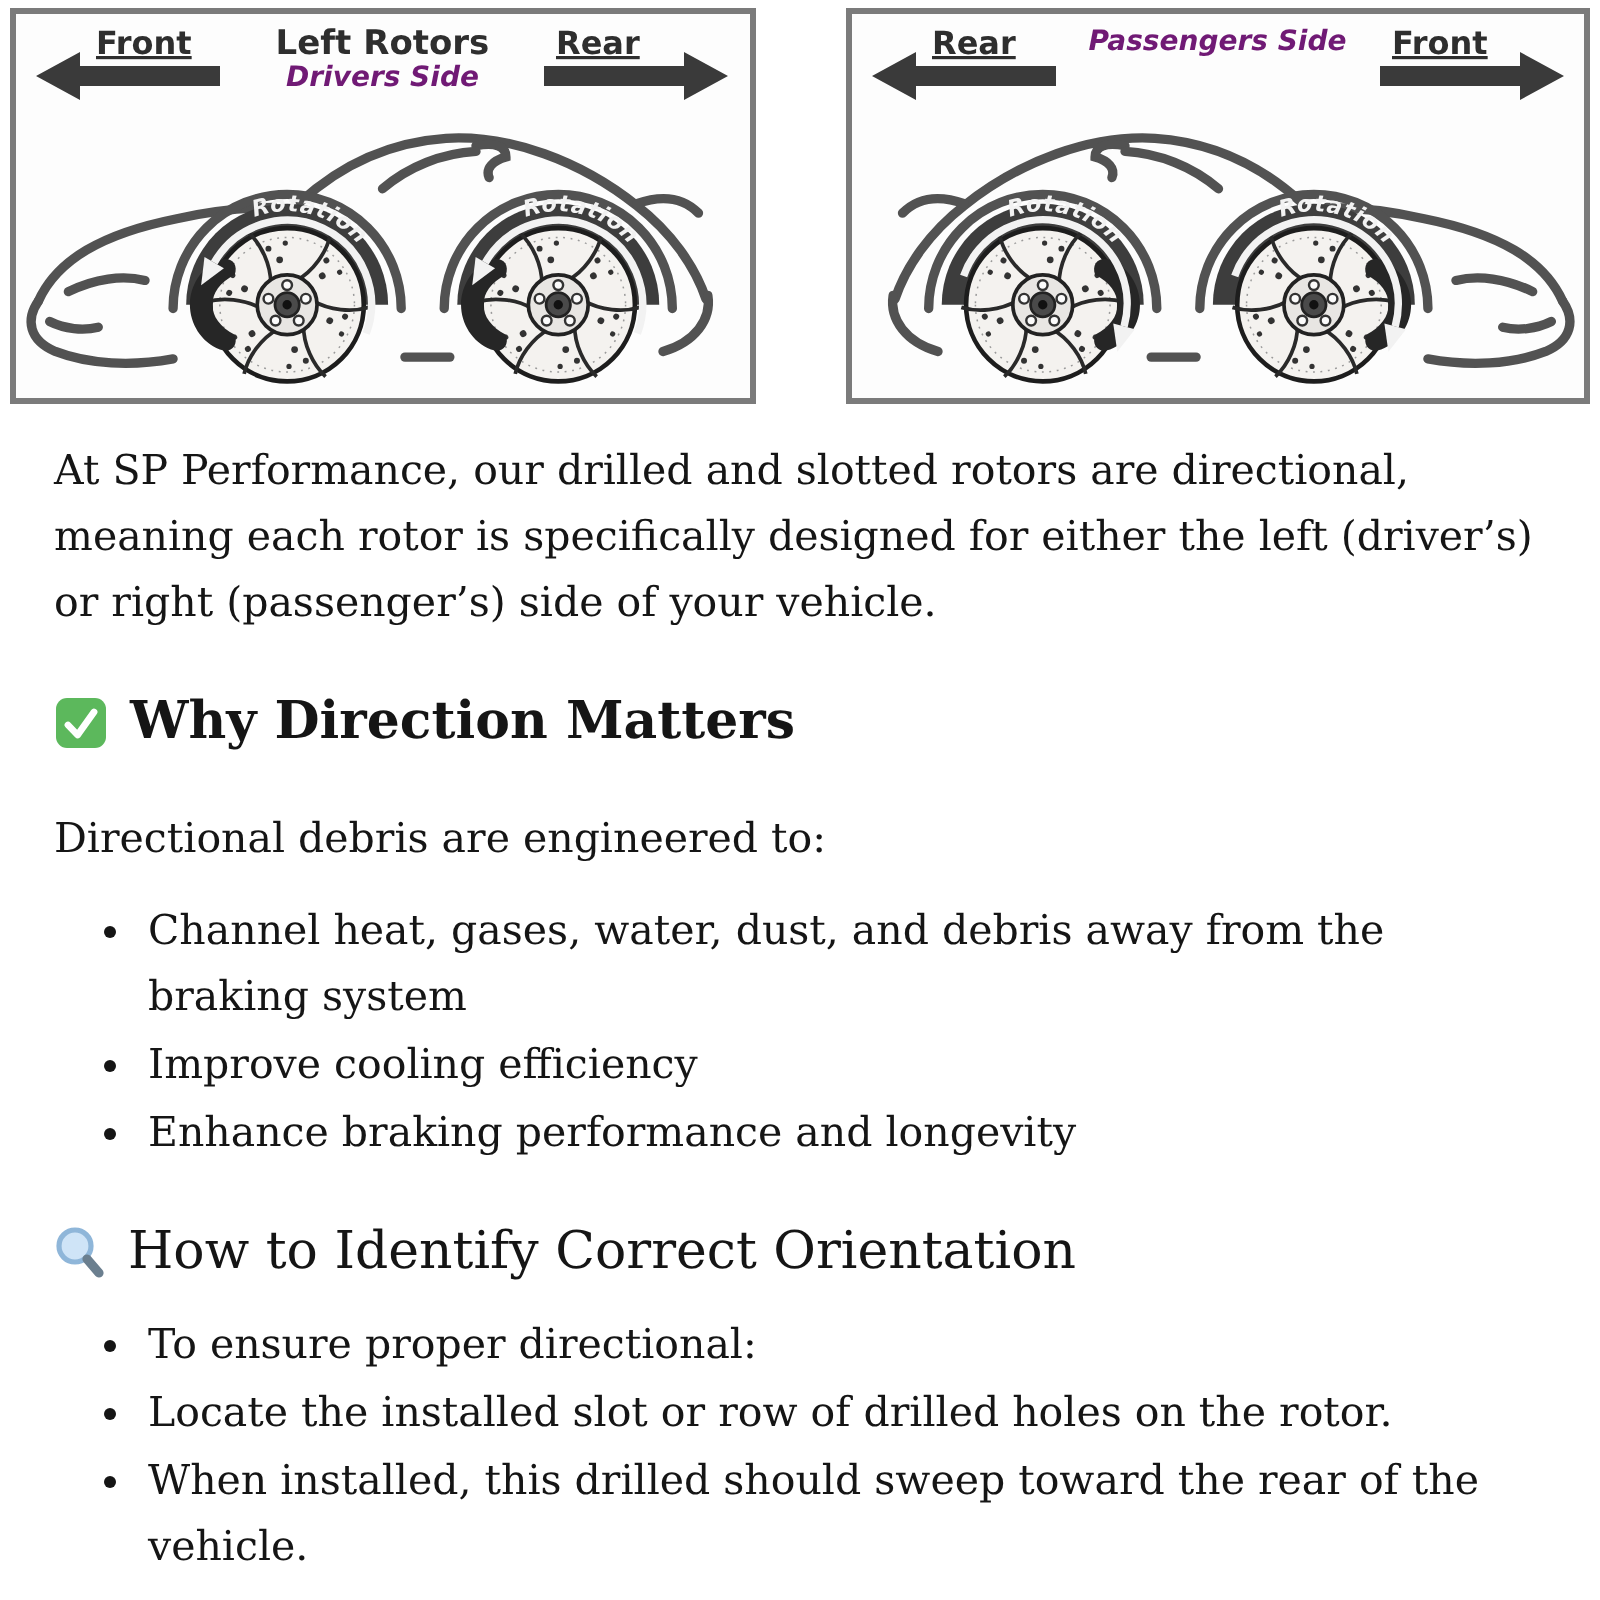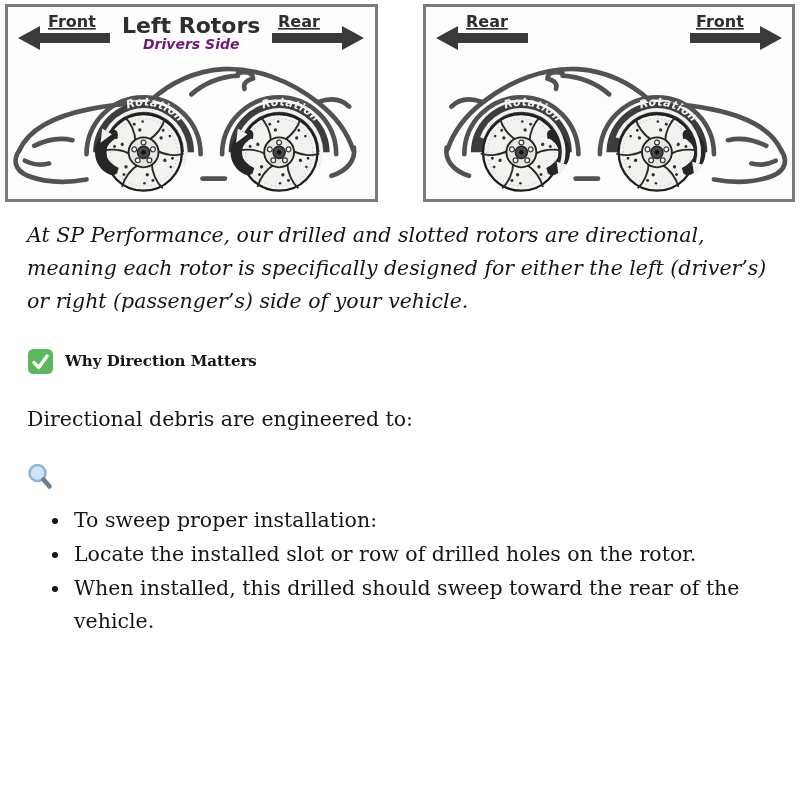--- a/index.html
+++ b/index.html
@@ -4,32 +4,32 @@
 <style>
   * { box-sizing: border-box; }
   html,body { margin:0; padding:0; background:#ffffff; }
   body { width:800px; font-family:"DejaVu Serif", serif; color:#151515; }
 
   
   .figure { display:flex; margin:4px 5px 0 5px;gap:45px; }
   .panel { flex:1 1 0; border:3px solid #7b7b7b; background:#fdfdfd; overflow:hidden; }
   .panel-header { display:flex; justify-content:space-between; align-items:flex-start; padding:5px 8px 0 8px; height:50px; }
   .title-block { text-align:center; line-height:1.05; margin-top:2px; }
-  .panel-title { font-family:"DejaVu Sans", sans-serif; font-weight:bold; font-size:22px; color:#2e2e2e; }
+  .panel-title { font-family:"DejaVu Sans", sans-serif; font-weight:bold; font-size:17px; color:#2e2e2e; }
   .panel-subtitle { font-family:"DejaVu Sans", sans-serif; font-weight:bold; font-style:italic; font-size:14px; color:#701a75; }
   .dir-label { flex:0 0 auto; }
   .dir-label text { font-family:"DejaVu Sans", sans-serif; font-weight:bold; font-size:16px; fill:#2e2e2e; text-decoration:underline; }
   .car-svg { width:100%; height:auto; display:block; }
   .car-stroke { fill:none; stroke:#525252; stroke-width:5; stroke-linecap:round; }
   .rotation-text { font-family:"DejaVu Sans", sans-serif; font-weight:bold; font-style:italic; font-size:12px; fill:#f2f2f2; letter-spacing:0.5px; }
 
   
   .article { padding:0 27px 10px 27px; font-size:20.5px; line-height:33px; }
-  .intro { margin:17px 0 0 0;font-style:italic; }
-  .sec-heading { display:flex; align-items:center; gap:11px; margin:27px 0 0 0; font-size:15px; }
+  .intro { margin:17px 0 0 0; }
+  .sec-heading { display:flex; align-items:center; gap:11px; margin:27px 0 0 0; font-size:26px; }
   h2.sec-heading { font-weight:bold; }
   h3.sec-heading { font-weight:normal; }
   .lead { margin:25px 0 0 0; }
   .article ul { margin:13px 0 0 0; padding-left:44px; }
   .article li { padding-left:3px; margin-top:1px; }
 </style>
 </head>
 <body>
 
 <svg width="0" height="0" style="position:absolute" aria-hidden="true">
@@ -147,20 +147,21 @@
     </svg>
   </div>
 
   <div class="panel">
     <div class="panel-header">
       <svg class="dir-label" width="96" height="40">
         <text x="32" y="15">Rear</text>
         <polygon points="2,26 24,14 24,21 94,21 94,31 24,31 24,38" fill="#3a3a3a"></polygon>
       </svg>
       <div class="title-block">
+        <div class="panel-subtitle">Passengers Side</div>
       </div>
       <svg class="dir-label" width="96" height="40">
         <text x="8" y="15">Front</text>
         <polygon points="94,26 72,14 72,21 2,21 2,31 72,31 72,38" fill="#3a3a3a"></polygon>
       </svg>
     </div>
     <svg class="car-svg" viewBox="0 0 392 152">
       <use href="#car-body-def" transform="translate(392,0) scale(-1,1)"></use>
 
       <g>
@@ -186,27 +187,33 @@
   <h2 class="sec-heading">
     <svg width="27" height="27" viewBox="0 0 27 27">
       <rect x="1" y="1" width="25" height="25" rx="5.5" fill="#5cb85c"></rect>
       <path d="M 7,14.5 L 11.8,19.5 L 20,8" stroke="#ffffff" stroke-width="3.4" fill="none" stroke-linecap="round" stroke-linejoin="round"></path>
     </svg>
     <span>Why Direction Matters</span>
   </h2>
 
   <p class="lead">Directional debris are engineered to:</p>
 
+  <ul>
+    <li>Channel heat, gases, water, dust, and debris away from the braking system</li>
+    <li>Improve cooling efficiency</li>
+    <li>Enhance braking performance and longevity</li>
+  </ul>
 
   <h3 class="sec-heading">
     <svg width="26" height="28" viewBox="0 0 26 28">
       <circle cx="10.5" cy="10" r="8" fill="#cfe4f7" stroke="#8fb6d9" stroke-width="2.6"></circle>
       <line x1="16.5" y1="16.5" x2="22.5" y2="23.5" stroke="#6b7f8f" stroke-width="4.6" stroke-linecap="round"></line>
     </svg>
+    <span>How to Identify Correct Orientation</span>
   </h3>
 
   <ul>
-    <li>To sweep proper installation:</li>
+    <li>To ensure proper directional:</li>
     <li>Locate the installed slot or row of drilled holes on the rotor.</li>
     <li>When installed, this drilled should sweep toward the rear of the vehicle.</li>
   </ul>
 
 </main>
 
 </body></html>

